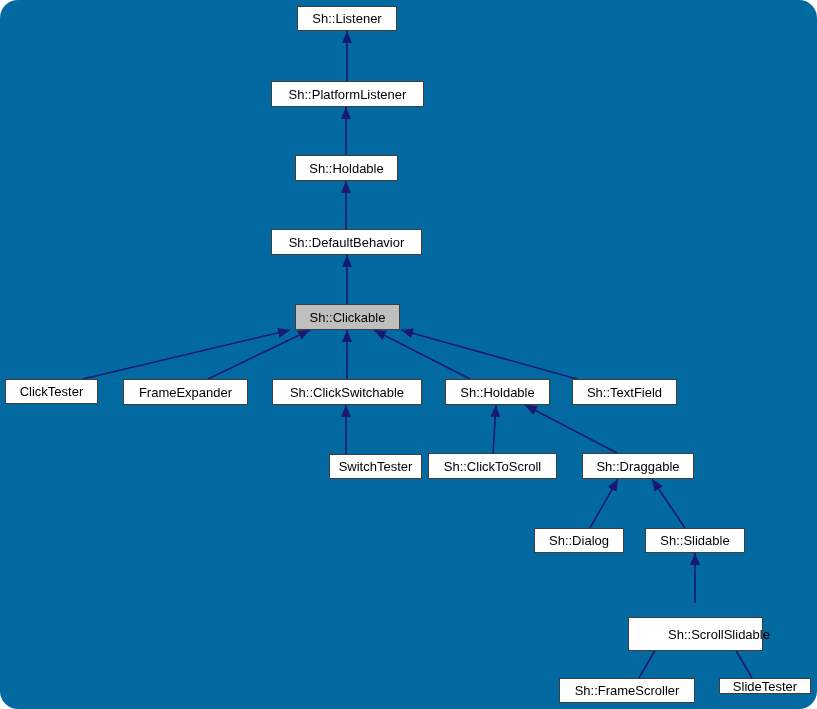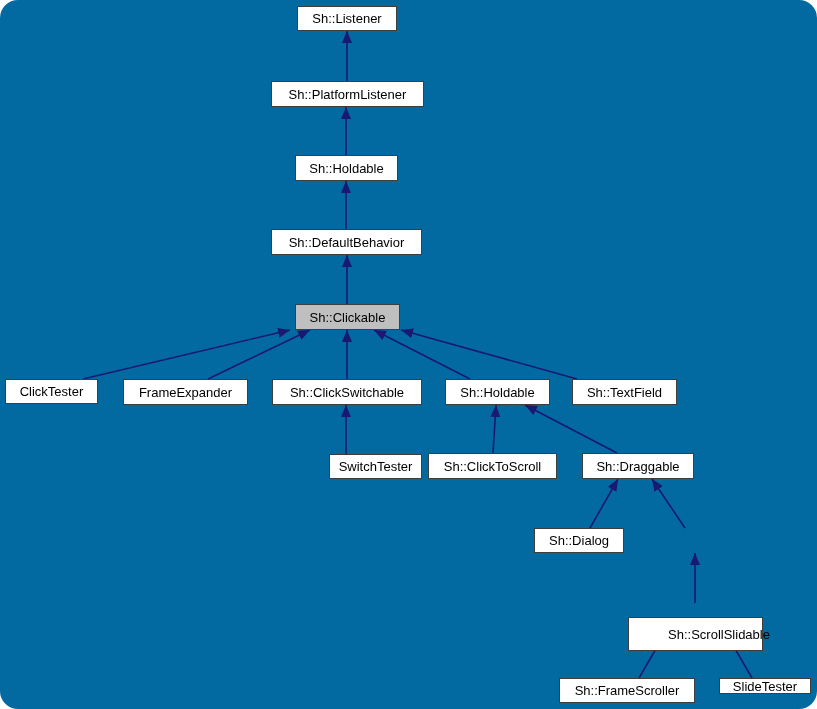--- a/index.html
+++ b/index.html
@@ -82,17 +82,18 @@
   <div class="node highlight" style="left:295px; top:304px; width:105px; height:26px;">Sh::Clickable</div>
   <div class="node" style="left:5px;   top:379px; width:93px;  height:25px;">ClickTester</div>
   <div class="node" style="left:123px; top:379px; width:125px; height:26px;">FrameExpander</div>
   <div class="node" style="left:272px; top:379px; width:150px; height:26px;">Sh::ClickSwitchable</div>
   <div class="node" style="left:445px; top:379px; width:105px; height:26px;">Sh::Holdable</div>
   <div class="node" style="left:572px; top:379px; width:105px; height:26px;">Sh::TextField</div>
   <div class="node" style="left:295px; top:454px; width:93px; height:25px;margin-left:34px;">SwitchTester</div>
   <div class="node" style="left:428px; top:453px; width:129px; height:26px;text-align:right;">Sh::ClickToScroll</div>
   <div class="node" style="left:582px; top:453px; width:112px; height:26px;">Sh::Draggable</div>
   <div class="node" style="left:534px; top:528px; width:90px;  height:25px;">Sh::Dialog</div>
+  <div class="node" style="left:645px; top:528px; width:100px; height:25px;">Sh::Slidable</div>
   <div class="node" style="left:628px; top:617px; width:135px; height:34px;padding-left:47px;">Sh::ScrollSlidable</div>
   <div class="node" style="left:559px; top:678px; width:136px; height:25px;">Sh::FrameScroller</div>
   <div class="node" style="left:719px; top:678px; width:92px;  height:16px;">SlideTester</div>
 
 </div>
 
 </body></html>

